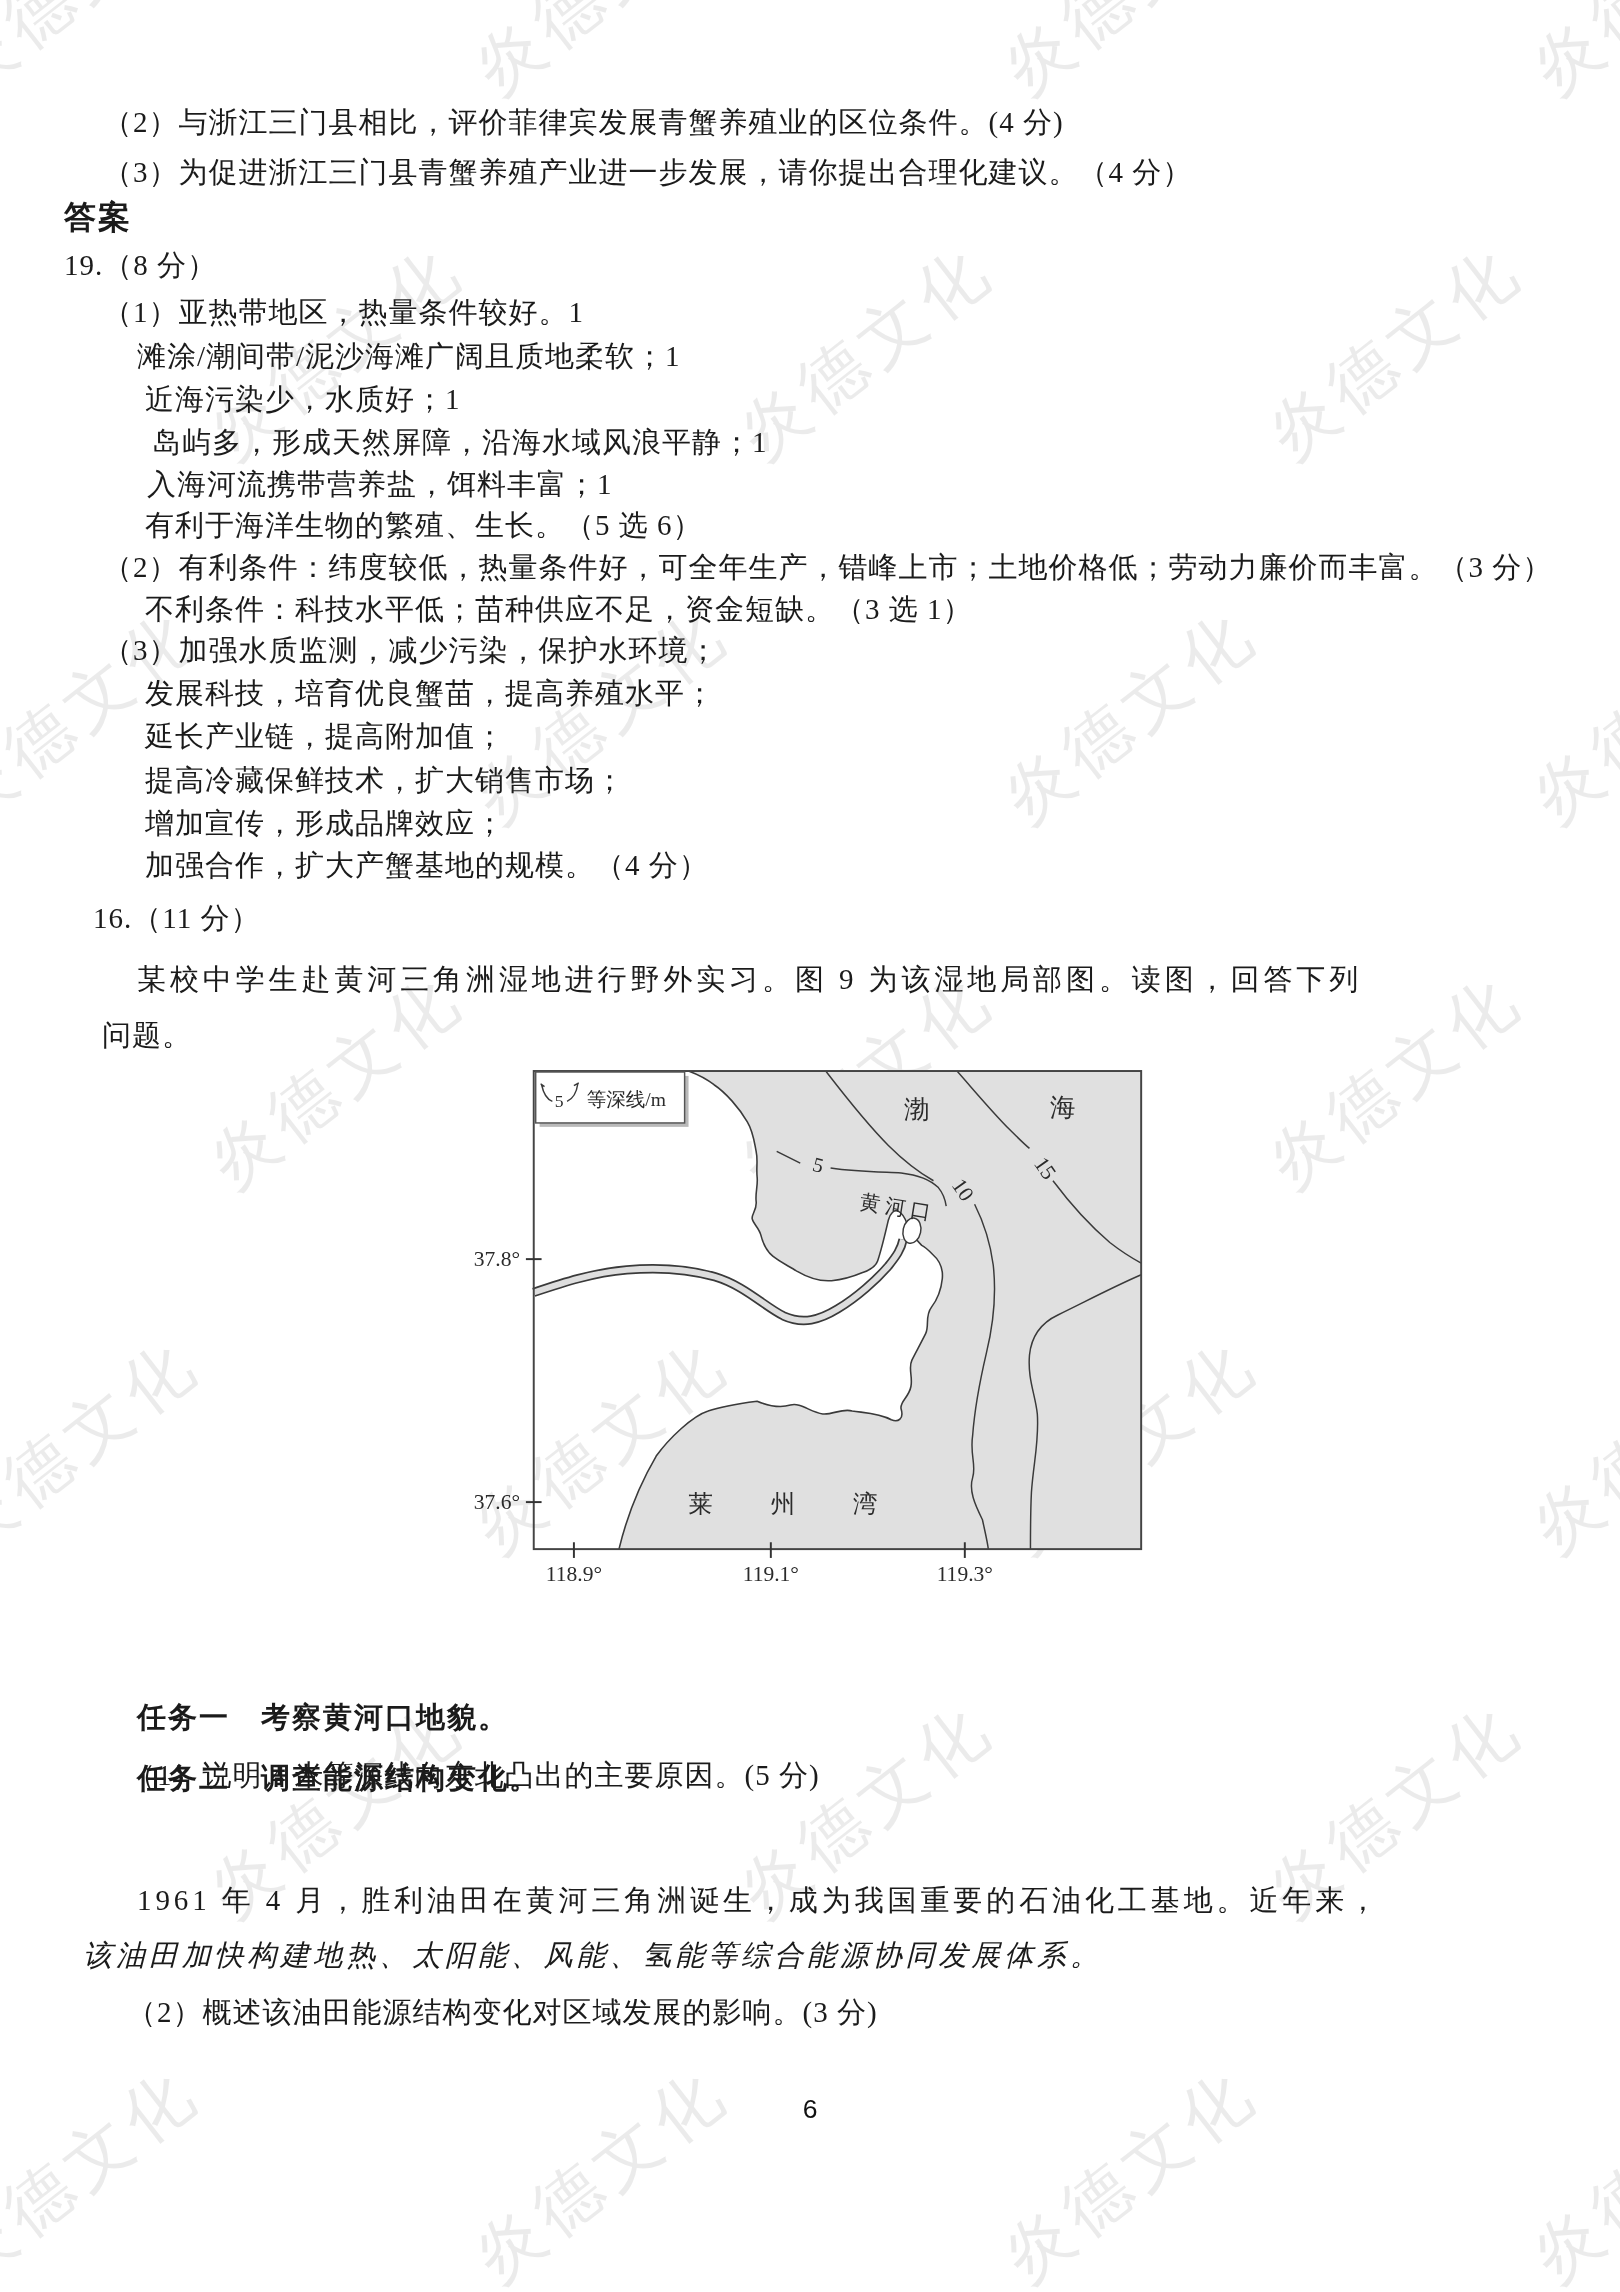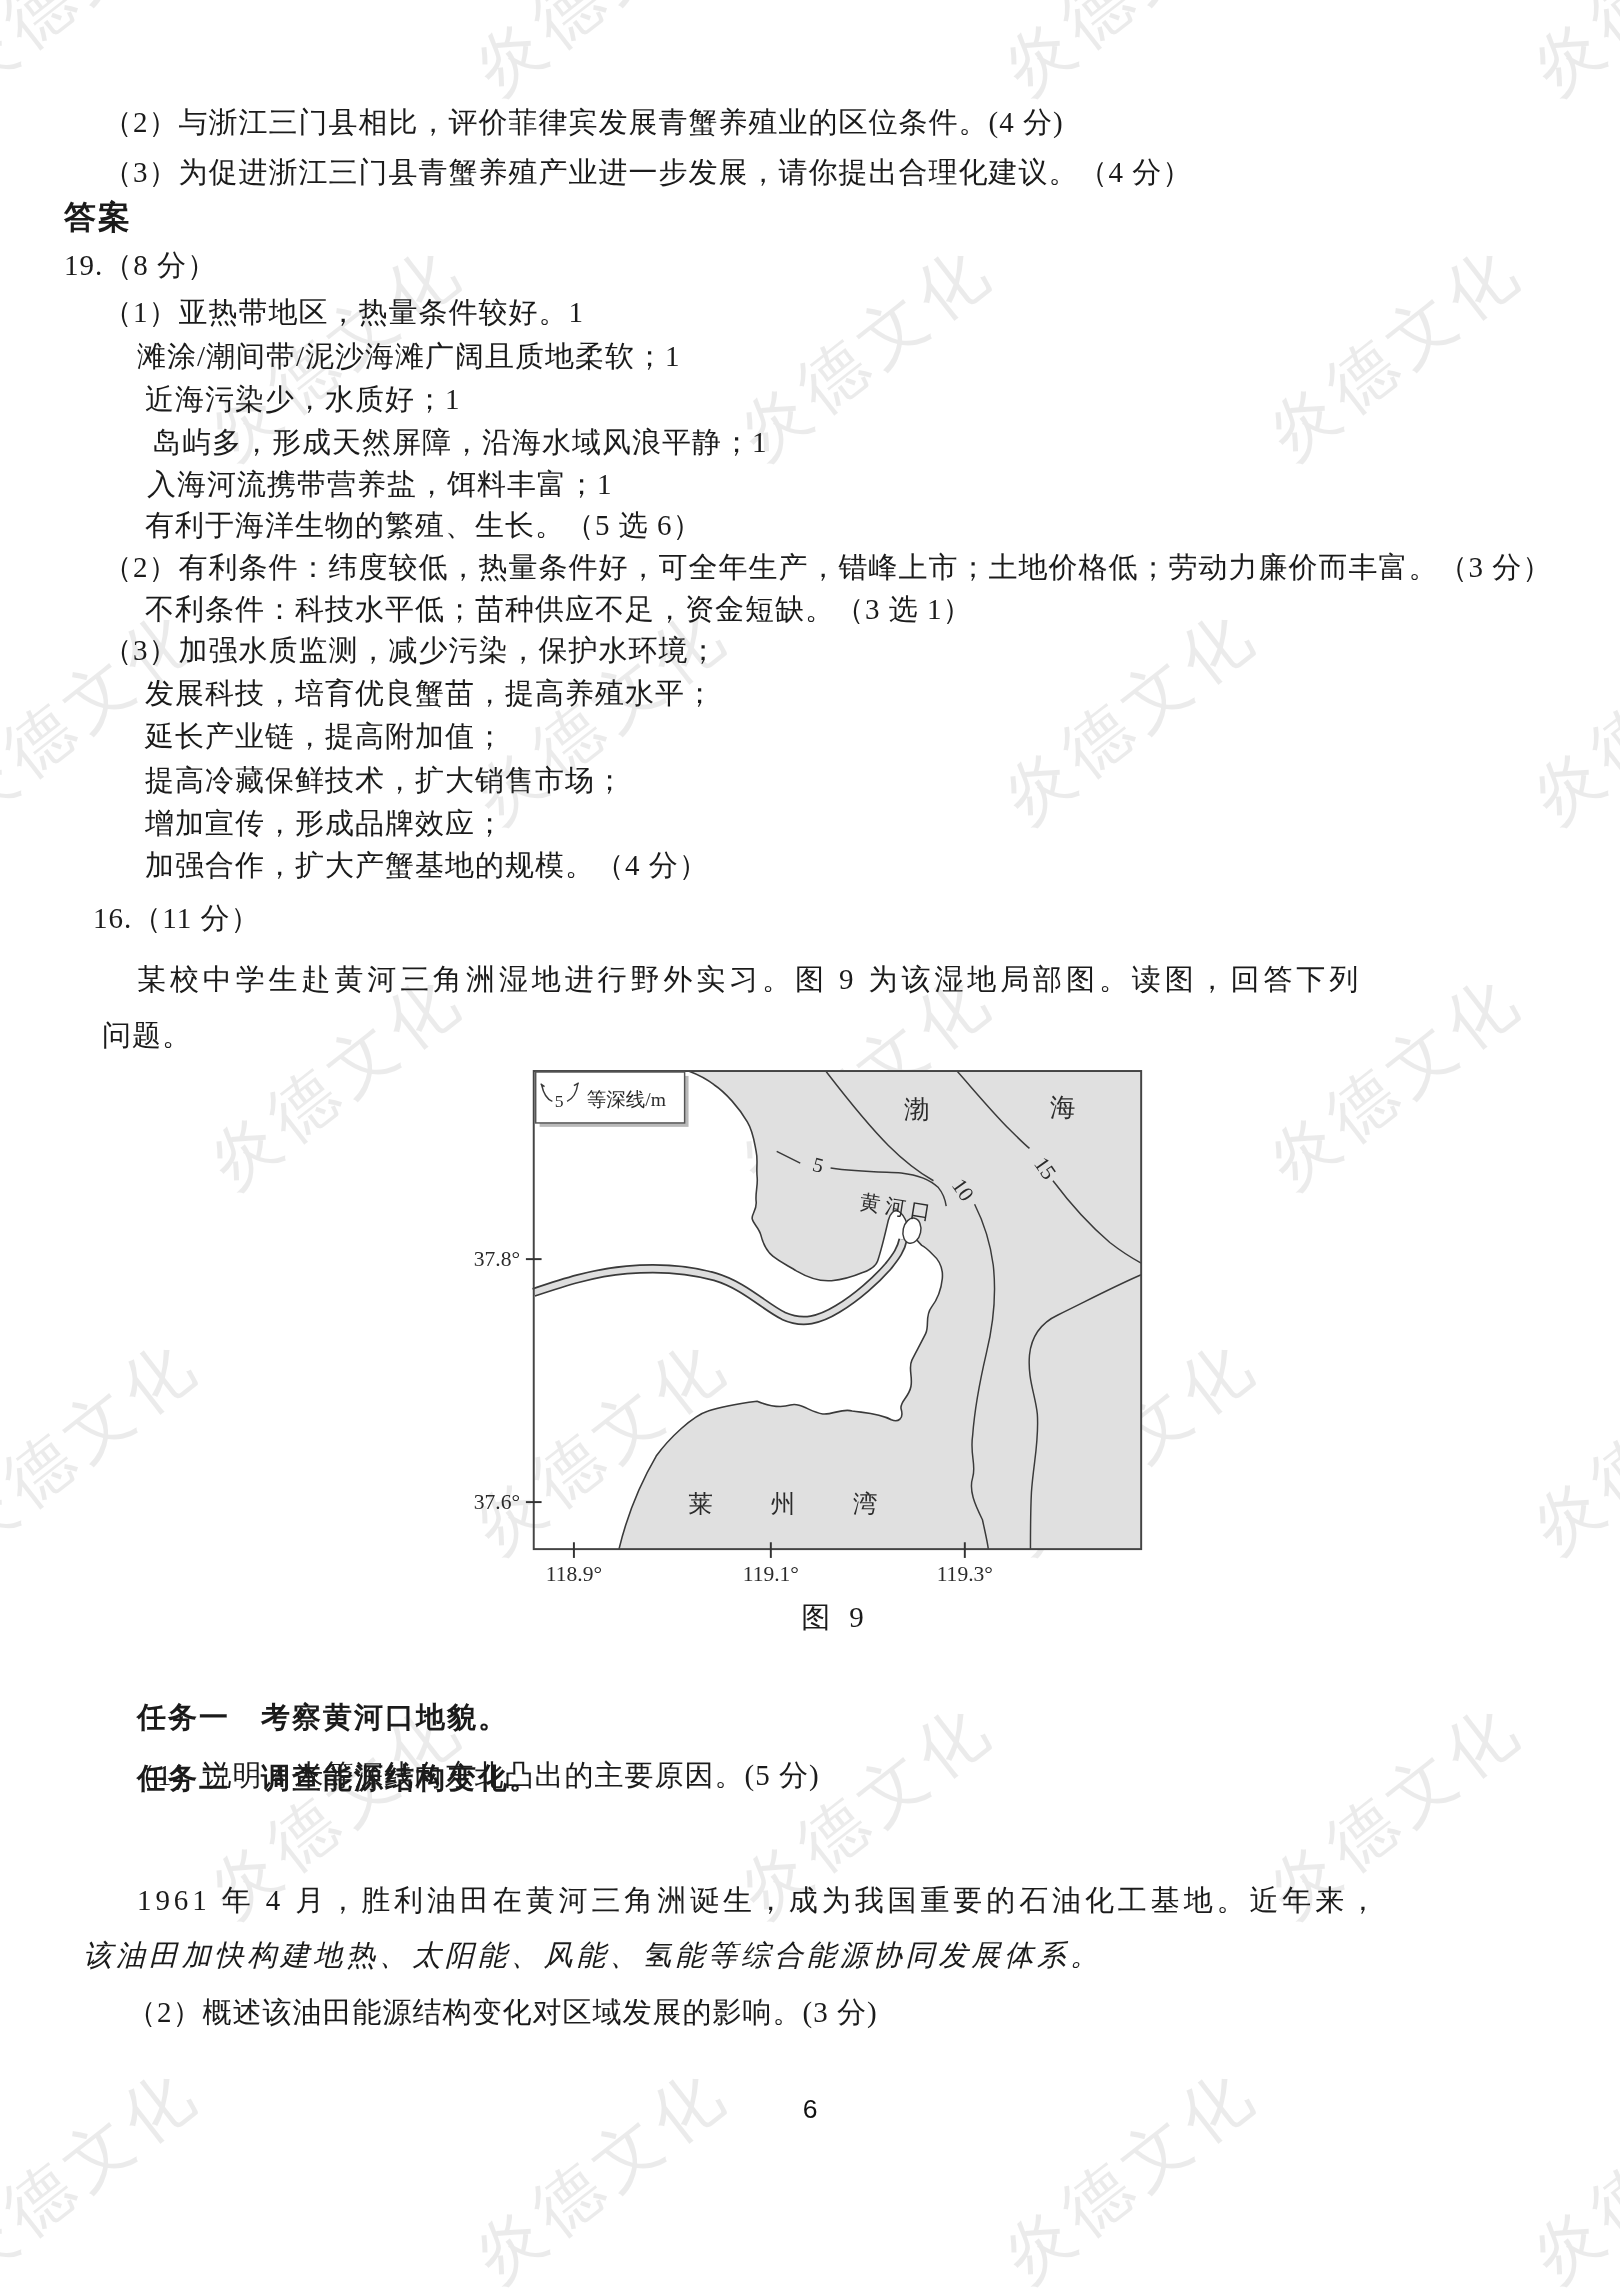--- a/index.html
+++ b/index.html
@@ -250,18 +250,17 @@
           <line x1="41" y1="481" x2="41" y2="497" stroke="#333" stroke-width="2"></line>
           <line x1="242" y1="481" x2="242" y2="497" stroke="#333" stroke-width="2"></line>
           <line x1="440" y1="481" x2="440" y2="497" stroke="#333" stroke-width="2"></line>
           <text x="41" y="521" font-size="22" text-anchor="middle">118.9°</text>
           <text x="242" y="521" font-size="22" text-anchor="middle">119.1°</text>
           <text x="440" y="521" font-size="22" text-anchor="middle">119.3°</text>
         </g>
       </svg>
     </div>
 
-    <div class="caption">图 9</div>
 
     <div class="pagenum">6</div>
   </div>
 </div>
 
 
 </body></html>

